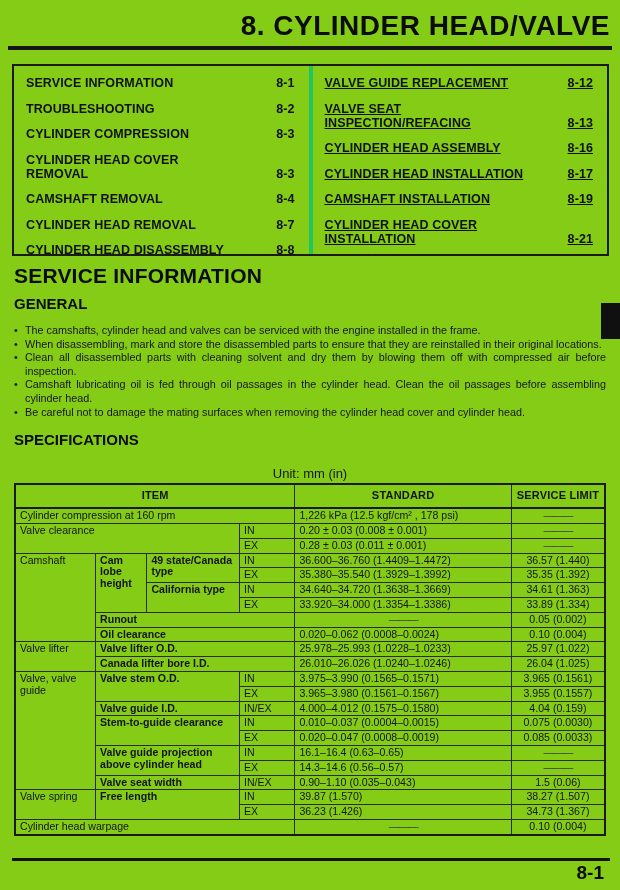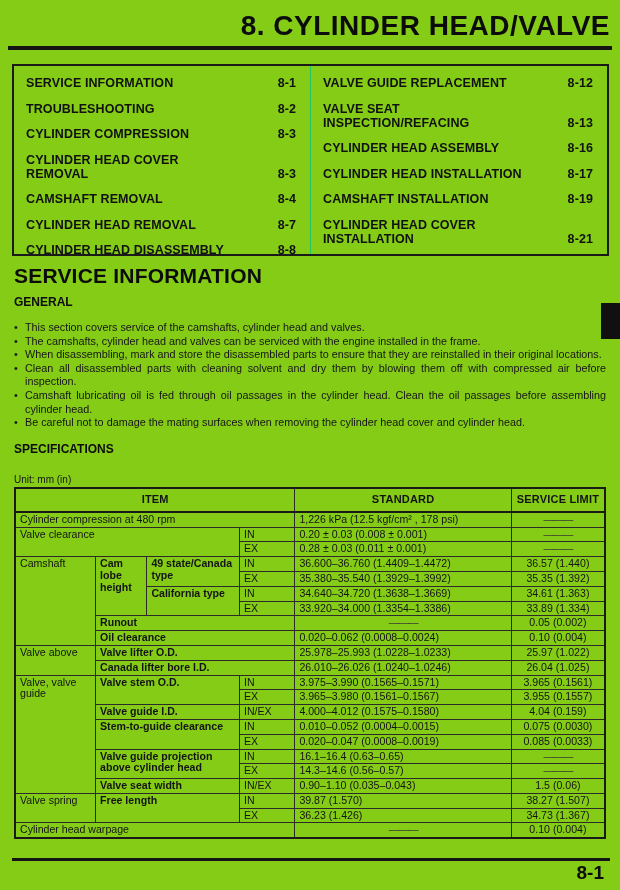--- a/index.html
+++ b/index.html
@@ -17,41 +17,41 @@
     text-align: right; color:#0c0c0c;
   }
   .title-rule { margin: 2px 8px 0 8px; height: 4px; background: #141414; }
 
   
   .toc {
     position: absolute; left: 12px; right: 11px; top: 64px; height: 192px;
     border: 2px solid #1a1a1a; display: flex;
   }
   .toc-col { flex: 1; padding: 10px 14px 8px 12px; }
-  .toc-col.right { border-left: 1px solid #22c55e; }
+  .toc-col.right { border-left: 4px solid #22c55e; text-decoration: underline; }
   .toc-row {
     display: flex; justify-content: space-between; align-items: flex-end;
     font-size: 12.5px; font-weight: bold; line-height: 14px;
     margin-bottom: 11.5px; letter-spacing: 0.1px;
   }
   .toc-row .lbl { max-width: 205px; }
   .toc-page { white-space: nowrap; padding-left: 8px; }
 
   
   .content { position: absolute; left: 14px; right: 14px; top: 264px; }
   .h-service { font-size: 21px; font-weight: bold; letter-spacing: 0.2px; margin-bottom: 7px; color:#0c0c0c; }
-  .h-sub { font-size: 12px; font-weight: bold; margin-bottom: 12px; color:#0c0c0c; }
+  .h-sub { font-size: 15px; font-weight: bold; margin-bottom: 12px; color:#0c0c0c; }
   .bullets { list-style: none; margin: 0 0 12px 0; }
   .bullets li {
     position: relative; padding-left: 11px; font-size: 10.8px;
     line-height: 13.6px; text-align: justify; color:#161616;
   }
   .bullets li::before { content: "•"; position: absolute; left: 0; top: 0; }
   .h-spec { margin-bottom: 18px; }
-  .unit-note { text-align: left; font-size: 10px; margin: 0 0 2px 0; color:#161616; }
+  .unit-note { text-align: center; font-size: 13px; margin: 0 0 2px 0; color:#161616; }
 
   
   table.spec {
     width: 592px; border-collapse: collapse; table-layout: fixed;
     border: 2px solid #1a1a1a; font-size: 10.6px; color:#141414;
   }
   table.spec th, table.spec td {
     border: 1px solid #2b2b2b; padding: 1px 4px; line-height: 11.8px;
     overflow: hidden;
   }
@@ -139,21 +139,20 @@
         <span class="toc-page">8-21</span>
       </div>
     </div>
   </section>
 
   <main class="content">
     <div class="h-service">SERVICE INFORMATION</div>
     <div class="h-sub">GENERAL</div>
 
     <ul class="bullets">
-      <li>This section covers service of the camshafts, cylinder head and valves.</li>
       <li>The camshafts, cylinder head and valves can be serviced with the engine installed in the frame.</li>
       <li>When disassembling, mark and store the disassembled parts to ensure that they are reinstalled in their original locations.</li>
       <li>Clean all disassembled parts with cleaning solvent and dry them by blowing them off with compressed air before inspection.</li>
       <li>Camshaft lubricating oil is fed through oil passages in the cylinder head. Clean the oil passages before assembling cylinder head.</li>
       <li>Be careful not to damage the mating surfaces when removing the cylinder head cover and cylinder head.</li>
     </ul>
 
     <div class="h-sub h-spec">SPECIFICATIONS</div>
     <div class="unit-note">Unit: mm (in)</div>
 
@@ -168,21 +167,21 @@
       </colgroup>
       <thead>
         <tr>
           <th colspan="4">ITEM</th>
           <th>STANDARD</th>
           <th>SERVICE LIMIT</th>
         </tr>
       </thead>
       <tbody>
         <tr>
-          <td colspan="4" class="i1">Cylinder compression at 480 rpm</td>
+          <td colspan="4" class="i1">Cylinder compression at 160 rpm</td>
           <td class="std">1,226 kPa (12.5 kgf/cm² , 178 psi)</td>
           <td class="sl dash">———</td>
         </tr>
         <tr>
           <td colspan="3" rowspan="2" class="i1">Valve clearance</td>
           <td class="ie">IN</td>
           <td class="std">0.20 ± 0.03 (0.008 ± 0.001)</td>
           <td class="sl dash">———</td>
         </tr>
         <tr>
@@ -218,21 +217,21 @@
           <td colspan="3" class="i2">Runout</td>
           <td class="std c dash">———</td>
           <td class="sl">0.05 (0.002)</td>
         </tr>
         <tr>
           <td colspan="3" class="i2">Oil clearance</td>
           <td class="std">0.020–0.062 (0.0008–0.0024)</td>
           <td class="sl">0.10 (0.004)</td>
         </tr>
         <tr>
-          <td rowspan="2" class="i1">Valve above</td>
+          <td rowspan="2" class="i1">Valve lifter</td>
           <td colspan="3" class="i2">Valve lifter O.D.</td>
           <td class="std">25.978–25.993 (1.0228–1.0233)</td>
           <td class="sl">25.97 (1.022)</td>
         </tr>
         <tr>
           <td colspan="3" class="i2">Canada lifter bore I.D.</td>
           <td class="std">26.010–26.026 (1.0240–1.0246)</td>
           <td class="sl">26.04 (1.025)</td>
         </tr>
         <tr>
@@ -249,21 +248,21 @@
         </tr>
         <tr>
           <td colspan="2" class="i2">Valve guide I.D.</td>
           <td class="ie">IN/EX</td>
           <td class="std">4.000–4.012 (0.1575–0.1580)</td>
           <td class="sl">4.04 (0.159)</td>
         </tr>
         <tr>
           <td colspan="2" rowspan="2" class="i2">Stem-to-guide clearance</td>
           <td class="ie">IN</td>
-          <td class="std">0.010–0.052 (0.0004–0.0015)</td>
+          <td class="std">0.010–0.037 (0.0004–0.0015)</td>
           <td class="sl">0.075 (0.0030)</td>
         </tr>
         <tr>
           <td class="ie">EX</td>
           <td class="std">0.020–0.047 (0.0008–0.0019)</td>
           <td class="sl">0.085 (0.0033)</td>
         </tr>
         <tr>
           <td colspan="2" rowspan="2" class="i2">Valve guide projection above cylinder head</td>
           <td class="ie">IN</td>

